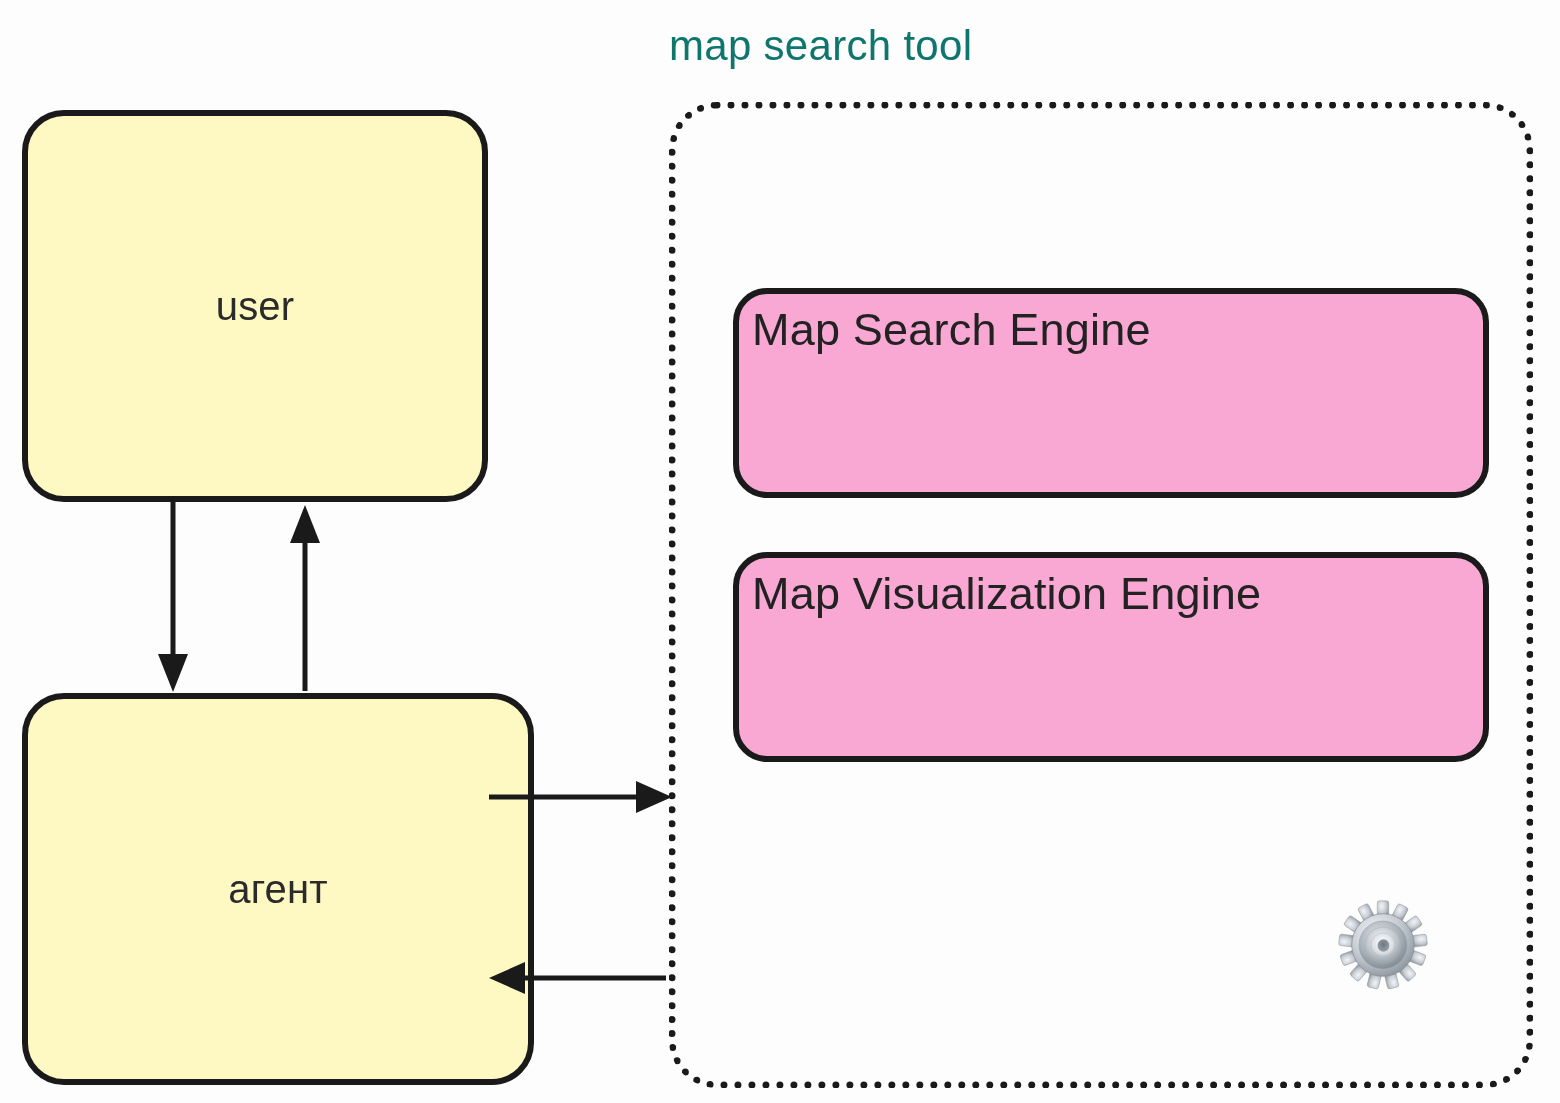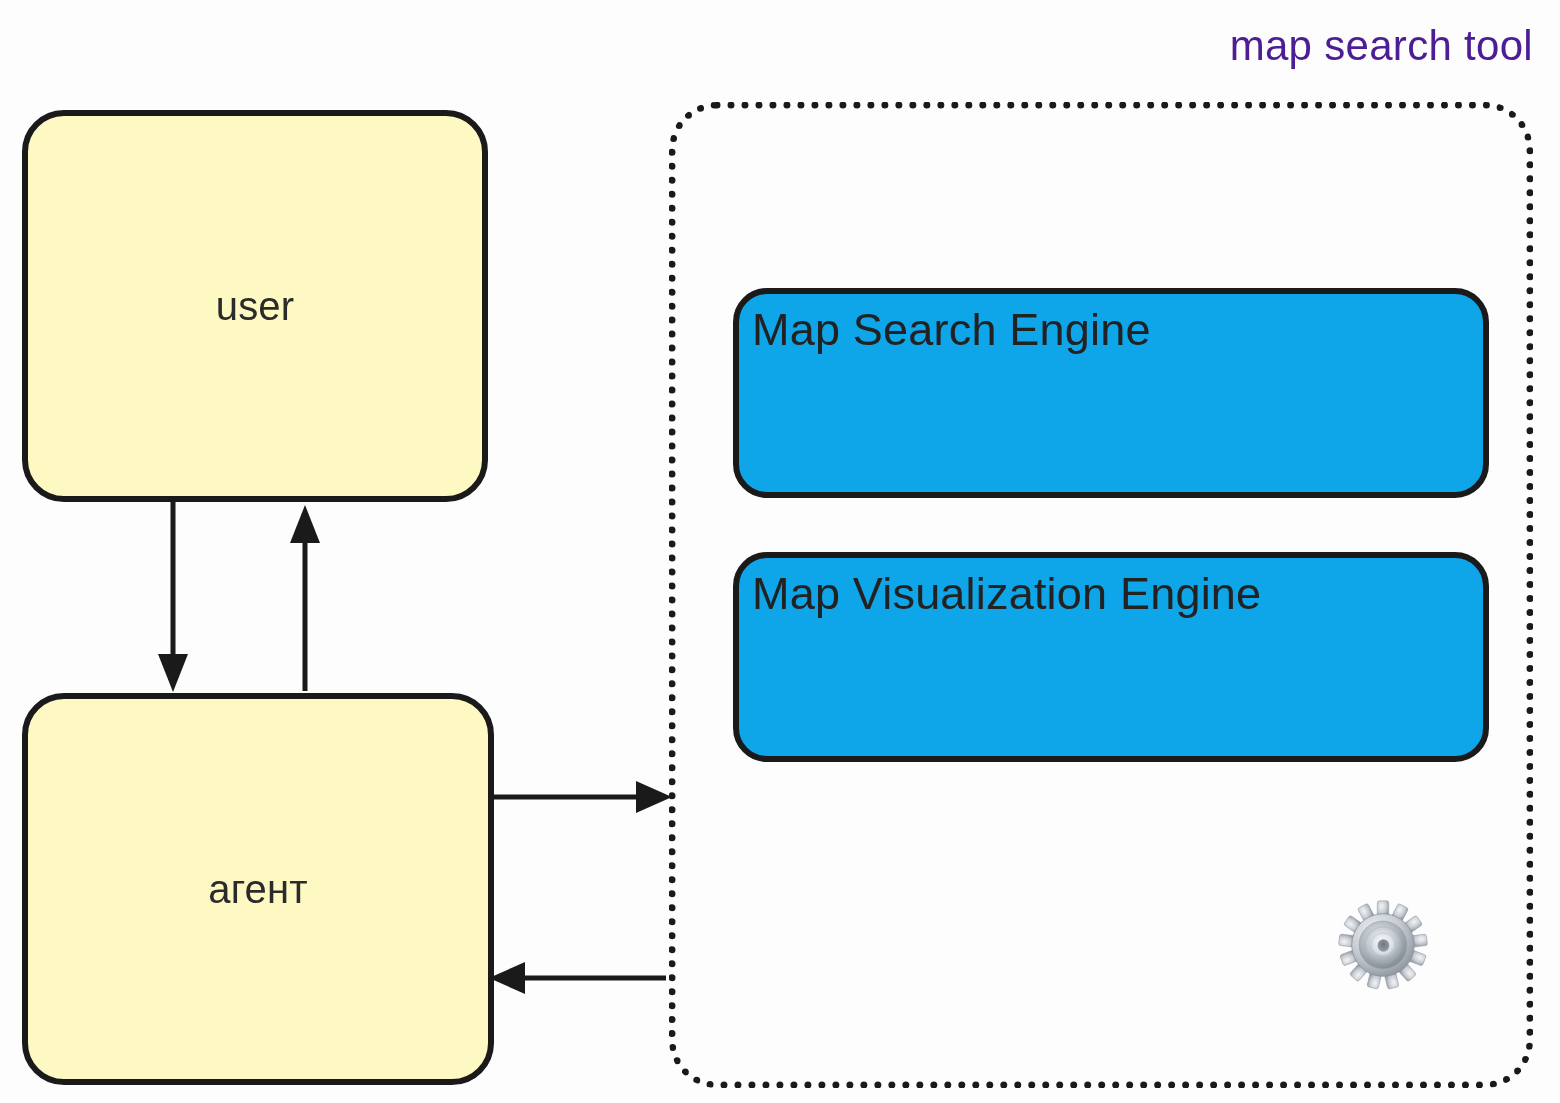--- a/index.html
+++ b/index.html
@@ -36,51 +36,51 @@
     transform: translateY(-50%);
     text-align: center;
     font-size: 40px;
     font-weight: 400;
     color: #2b2b2b;
     letter-spacing: 0.2px;
   }
 
   
   #user-node   { left: 22px;  top: 110px; width: 466px; height: 392px; }
-  #agent-node  { left: 22px;  top: 693px; width: 472px; height: 392px; }
+  #agent-node  { left: 22px;  top: 693px; width: 512px; height: 392px; }
 
   
   #tool-container {
     position: absolute;
     left: 669px;
     top: 102px;
     width: 864px;
     height: 986px;
     box-sizing: border-box;
     border: 7px dotted #1a1a1a;
     border-radius: 48px;
     background: transparent;
   }
   #tool-title {
     position: absolute;
     left: 669px;
     top: 22px;
     width: 864px;
-    text-align: right;
+    text-align: left;
     font-size: 42px;
     font-weight: 500;
-    color: #4c1d95;
+    color: #0f766e;
     letter-spacing: 0.3px;
   }
 
   
   .engine-card {
     position: absolute;
     box-sizing: border-box;
-    background: #0ea5e9;
+    background: #f9a8d4;
     border: 6px solid #1a1a1a;
     border-radius: 34px;
     padding: 12px 0 0 0;
   }
   #search-engine-card { left: 733px; top: 288px; width: 756px; height: 210px; }
   #viz-engine-card    { left: 733px; top: 552px; width: 756px; height: 210px; text-align: center; }
 
   .engine-title {
     position: absolute;
     left: 13px;

